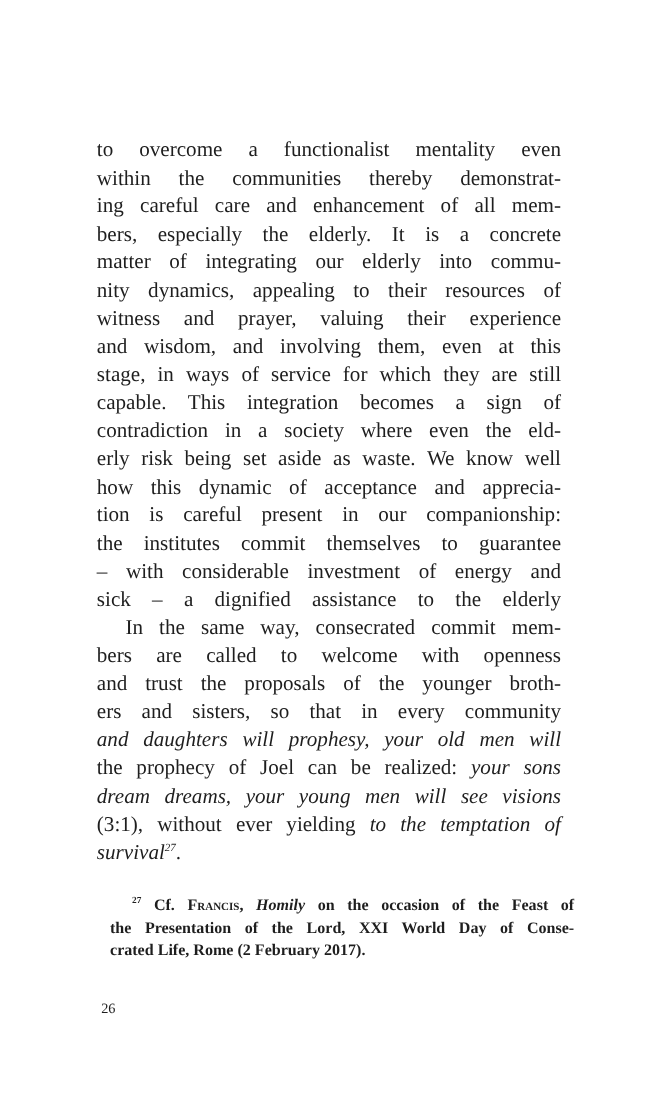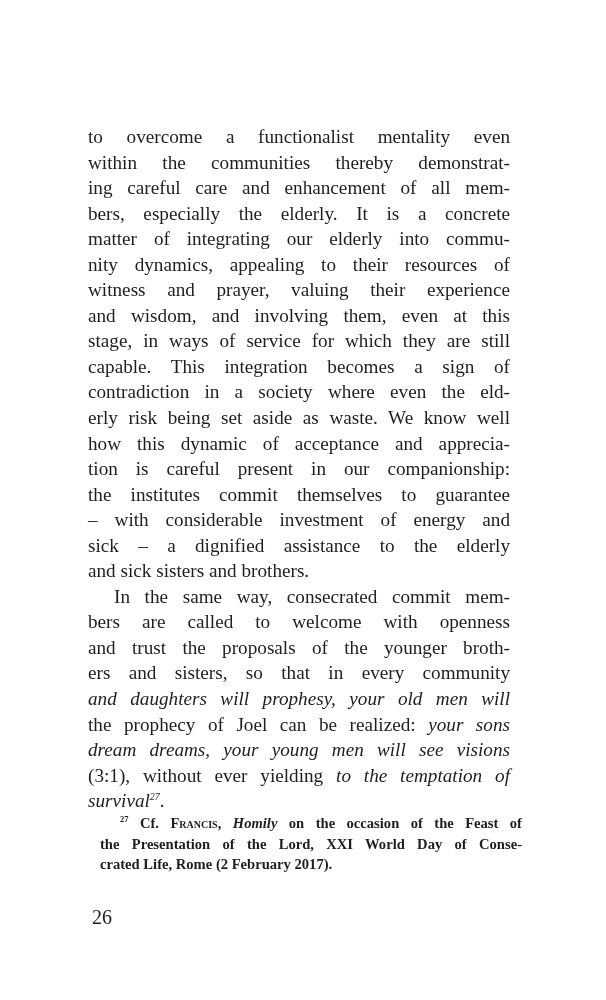--- a/index.html
+++ b/index.html
@@ -70,21 +70,21 @@
     vertical-align: 6px;
     line-height: 0;
   }
   .smallcaps {
     font-variant: small-caps;
   }
   .page-number {
     position: absolute;
     left: 92px;
     top: 905px;
-    font-size: 20px;
+    font-size: 13px;
     line-height: 24px;
   }
 </style>
 </head>
 <body>
 
 <div class="page">
   <div class="body-text">
     <p>
       <span class="line">to overcome a functionalist mentality even</span>
@@ -97,21 +97,20 @@
       <span class="line">and wisdom, and involving them, even at this</span>
       <span class="line">stage, in ways of service for which they are still</span>
       <span class="line">capable. This integration becomes a sign of</span>
       <span class="line">contradiction in a society where even the eld-</span>
       <span class="line">erly risk being set aside as waste. We know well</span>
       <span class="line">how this dynamic of acceptance and apprecia-</span>
       <span class="line">tion is careful present in our companionship:</span>
       <span class="line">the institutes commit themselves to guarantee</span>
       <span class="line">– with considerable investment of energy and</span>
       <span class="line">sick – a dignified assistance to the elderly</span>
-      <span class="line last">and sick sisters and brothers.</span>
     </p>
     <p>
       <span class="line indent">In the same way, consecrated commit mem-</span>
       <span class="line">bers are called to welcome with openness</span>
       <span class="line">and trust the proposals of the younger broth-</span>
       <span class="line">ers and sisters, so that in every community</span>
       <span class="line"><em>and daughters will prophesy, your old men will</em></span>
       <span class="line"><span>the prophecy of Joel can be realized: </span><em>your sons</em></span>
       <span class="line"><em>dream dreams, your young men will see visions</em></span>
       <span class="line"><span>(3:1), without ever yielding </span><em>to the temptation of</em></span>

